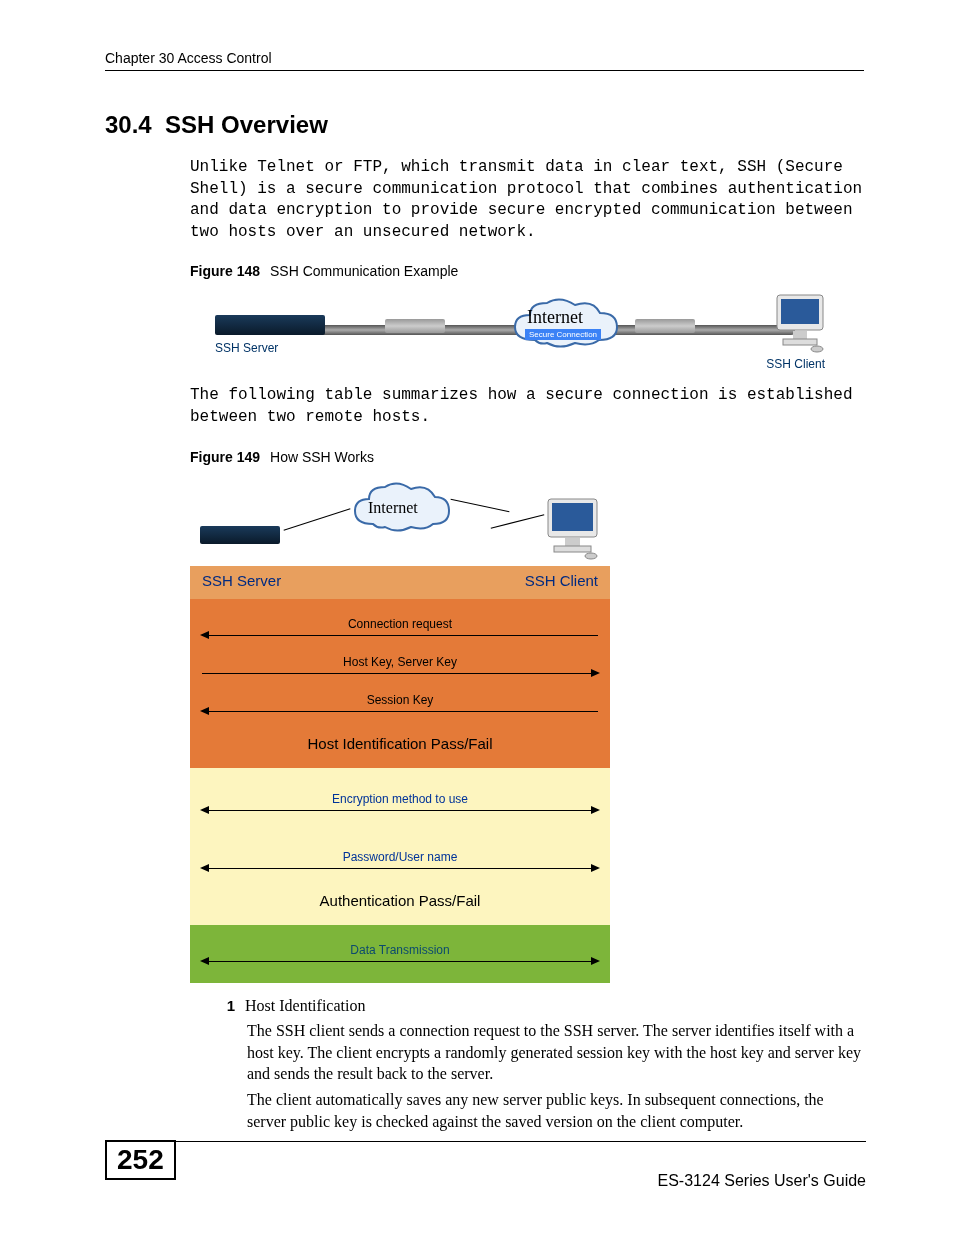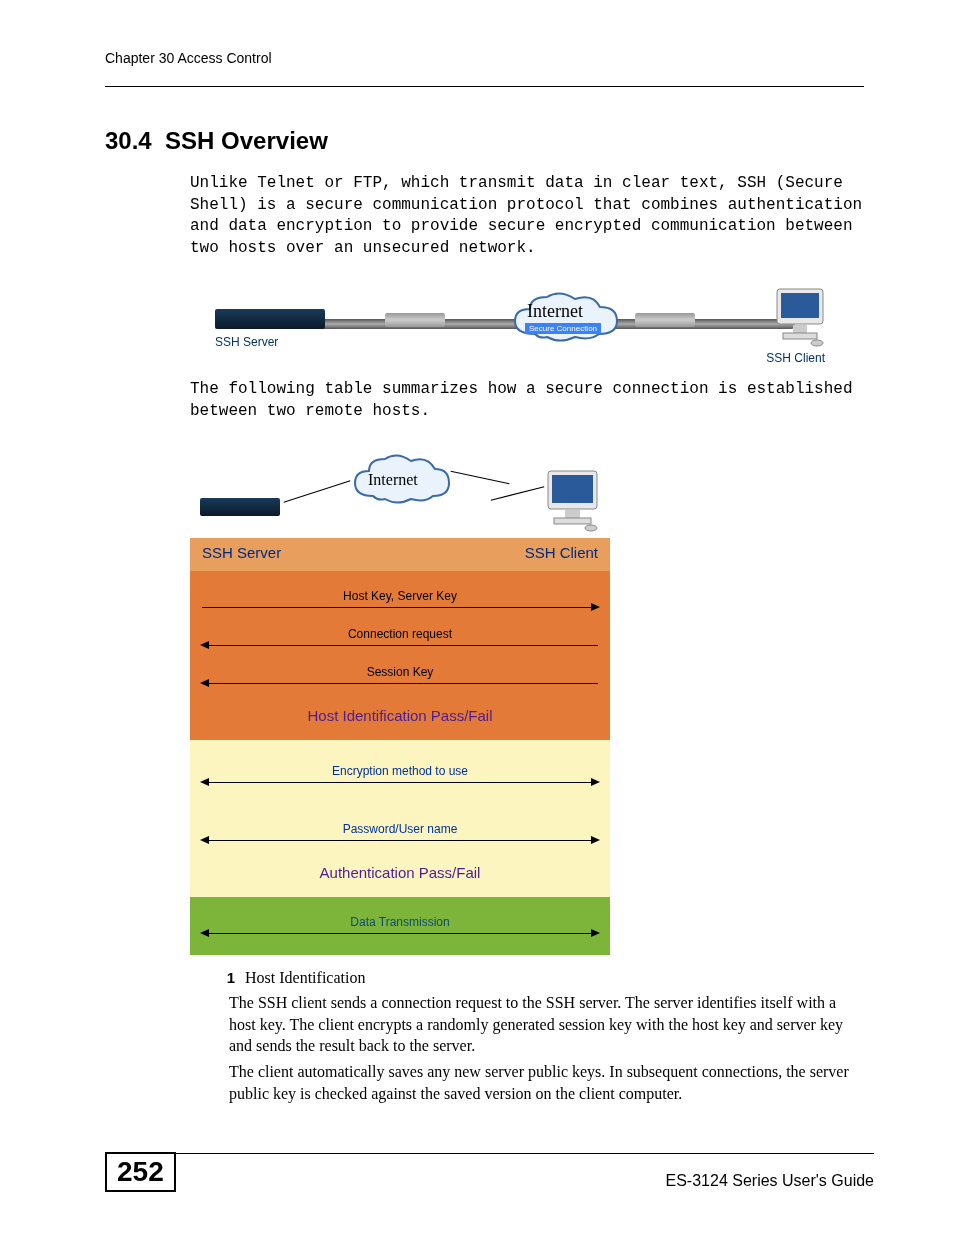--- a/index.html
+++ b/index.html
@@ -15,21 +15,21 @@
   .page {
     padding: 50px 90px 0 105px;
     box-sizing: border-box;
     height: 100%;
     position: relative;
   }
   .chapter-header {
     font-family: Arial, Helvetica, sans-serif;
     font-size: 14px;
     border-bottom: 1px solid #000;
-    padding-bottom: 20px;
+    padding-bottom: 4px;
     margin-bottom: 40px;
   }
   h2.section {
     font-family: Arial, Helvetica, sans-serif;
     font-size: 24px;
     font-weight: bold;
     margin: 40px 0 18px 0;
   }
   .body-text {
     font-size: 16px;
@@ -138,40 +138,40 @@
     content:""; position:absolute; right:-2px; top:10px;
     border-top:4px solid transparent; border-bottom:4px solid transparent;
     border-left:9px solid #000;
   }
   .fig149 .arrow-text {
     position:absolute; left:0; right:0; top:-4px;
     text-align:center; font-family:Arial,sans-serif; font-size:12px;
   }
   .fig149 .headline {
     text-align:center; font-family:Arial,sans-serif; font-size:15px;
-    color:#4c1d95; margin:14px 0 0 0;
+    color:#000000; margin:14px 0 0 0;
   }
   
   .numlist {
     margin-left: 100px;
     margin-top: 12px;
     font-size:16px;
     line-height:1.35;
   }
   .numlist .num {
     display:inline-block; width:30px; text-align:right; margin-right:10px;
     font-family:Arial,sans-serif; font-weight:bold; font-size:15px;
   }
   .numlist .item-body {
-    margin-left:24px; margin-top:4px;
+    margin-left:42px; margin-top:4px;
   }
   
   .footer {
-    position:absolute; left:105px; right:80px; bottom:45px;
-    border-top:1px solid #000; padding-top:8px;
+    position:absolute; left:105px; right:88px; bottom:45px;
+    border-top:1px solid #000; padding-top:20px;
   }
   .page-num {
     font-family:Arial,sans-serif; font-size:28px; font-weight:bold;
     border:2.5px solid #000; padding:2px 10px;
     display:inline-block;
     position:absolute; left:0; top:-2px;
   }
   .guide-title {
     font-family: Arial, Helvetica, sans-serif;
     font-size:16px; float:right; margin-top:10px;
@@ -184,20 +184,23 @@
 <div class="page">
 
   <div class="chapter-header">Chapter 30 Access Control</div>
 
   <h2 class="section">
     <span>30.4</span>&nbsp;&nbsp;<span>SSH Overview</span>
   </h2>
 
   <div class="body-text">Unlike Telnet or FTP, which transmit data in clear text, SSH (Secure Shell) is a secure communication protocol that combines authentication and data encryption to provide secure encrypted communication between two hosts over an unsecured network.</div>
 
+  <div class="fig-caption">
+    <span class="fignum">Figure 148</span><span>SSH Communication Example</span>
+  </div>
 
   <div class="fig148">
     <div class="cable"></div>
     <div class="server-box"></div>
     <div class="server-lbl">SSH Server</div>
     <div class="router" style="left:170px;"></div>
     <div class="router" style="left:420px;"></div>
     <div class="cloud">
       <svg viewBox="0 0 120 60">
           <path d="M30 45 Q10 45 10 32 Q10 20 25 20 Q25 8 42 8 Q55 0 70 10 Q88 4 95 18 Q112 18 112 32 Q112 45 94 45 Q85 52 70 48 Q55 55 42 48 Q35 50 30 45 Z" fill="#eaf2fb" stroke="#3a6aa8" stroke-width="2"></path>
@@ -213,20 +216,23 @@
         <rect x="8" y="46" width="34" height="6" fill="#ddd" stroke="#888"></rect>
         <ellipse cx="42" cy="56" rx="6" ry="3" fill="#ccc" stroke="#888"></ellipse>
       </svg>
     </div>
     <div class="client-lbl">SSH Client</div>
   </div>
 
 
   <div class="body-text">The following table summarizes how a secure connection is established between two remote hosts.</div>
 
+  <div class="fig-caption">
+    <span class="fignum">Figure 149</span><span>How SSH Works</span>
+  </div>
 
   <div class="fig149">
     <div class="topzone">
       <div class="srvbox"></div>
       <div class="cloud2">
         <svg viewBox="0 0 110 60">
             <path d="M28 45 Q10 45 10 32 Q10 20 24 20 Q24 8 40 8 Q52 0 66 10 Q82 4 90 18 Q104 18 104 32 Q104 45 88 45 Q80 52 66 48 Q52 55 40 48 Q33 50 28 45 Z" fill="#eaf2fb" stroke="#3a6aa8" stroke-width="2"></path>
           </svg>
       </div>
       <div class="internet2">Internet</div>
@@ -245,27 +251,27 @@
     </div>
 
     <div class="orange">
       <div class="labelrow">
         <span>SSH Server</span>
         <span>SSH Client</span>
       </div>
     </div>
 
     <div class="orange2">
+      <div class="arrow-row arrowhead-l">
+        <div class="arrow-line"></div>
+        <div class="arrow-text" style="color:#000;">Connection request</div>
+      </div>
       <div class="arrow-row arrowhead-r">
         <div class="arrow-line"></div>
         <div class="arrow-text" style="color:#000;">Host Key, Server Key</div>
-      </div>
-      <div class="arrow-row arrowhead-l">
-        <div class="arrow-line"></div>
-        <div class="arrow-text" style="color:#000;">Connection request</div>
       </div>
       <div class="arrow-row arrowhead-l">
         <div class="arrow-line"></div>
         <div class="arrow-text" style="color:#000;">Session Key</div>
       </div>
       <div class="headline">Host Identification Pass/Fail</div>
     </div>
 
     <div class="yellow">
       <div class="arrow-row arrowhead-l arrowhead-r">

